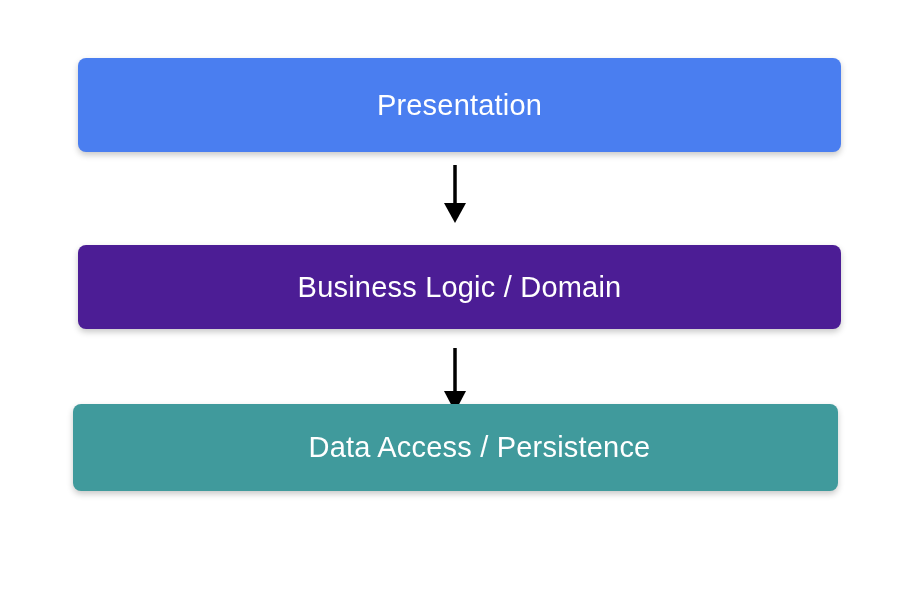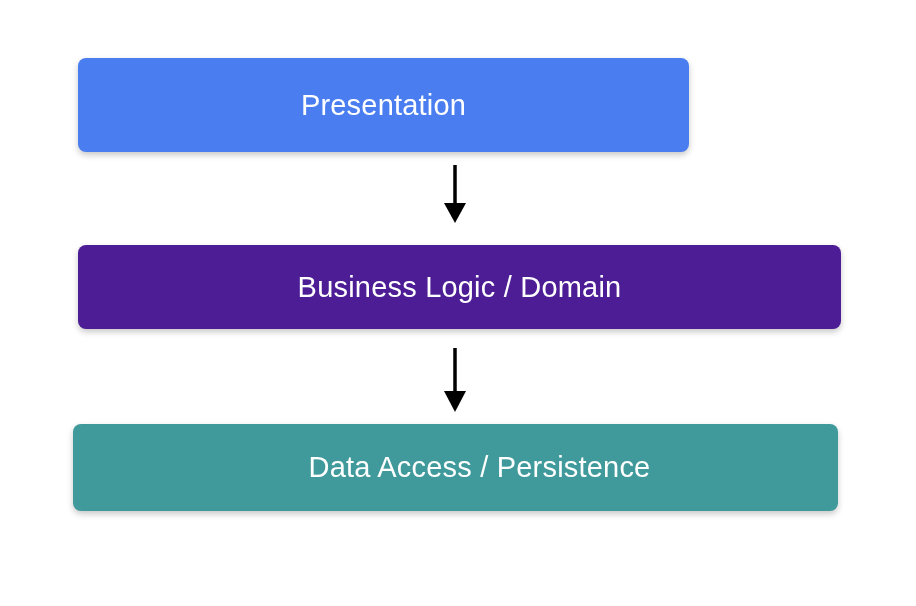--- a/index.html
+++ b/index.html
@@ -39,38 +39,38 @@
     line-height: 1;
     letter-spacing: 0.2px;
     white-space: nowrap;
     text-align: center;
   }
 
   
   #box-presentation {
     left: 78px;
     top: 58px;
-    width: 611px;
+    width: 763px;
     height: 94px;
     background: #4a7ef0;
   }
 
   
   #box-business-logic {
     left: 78px;
     top: 245px;
     width: 763px;
     height: 84px;
     background: #4d9e2e;
   }
 
   
   #box-data-access {
     left: 73px;
-    top: 424px;
+    top: 404px;
     width: 765px;
     height: 87px;
     background: #409a9c;
     padding-left: 48px;
   }
 
   
   .flow-arrow {
     position: absolute;
     left: 0;

